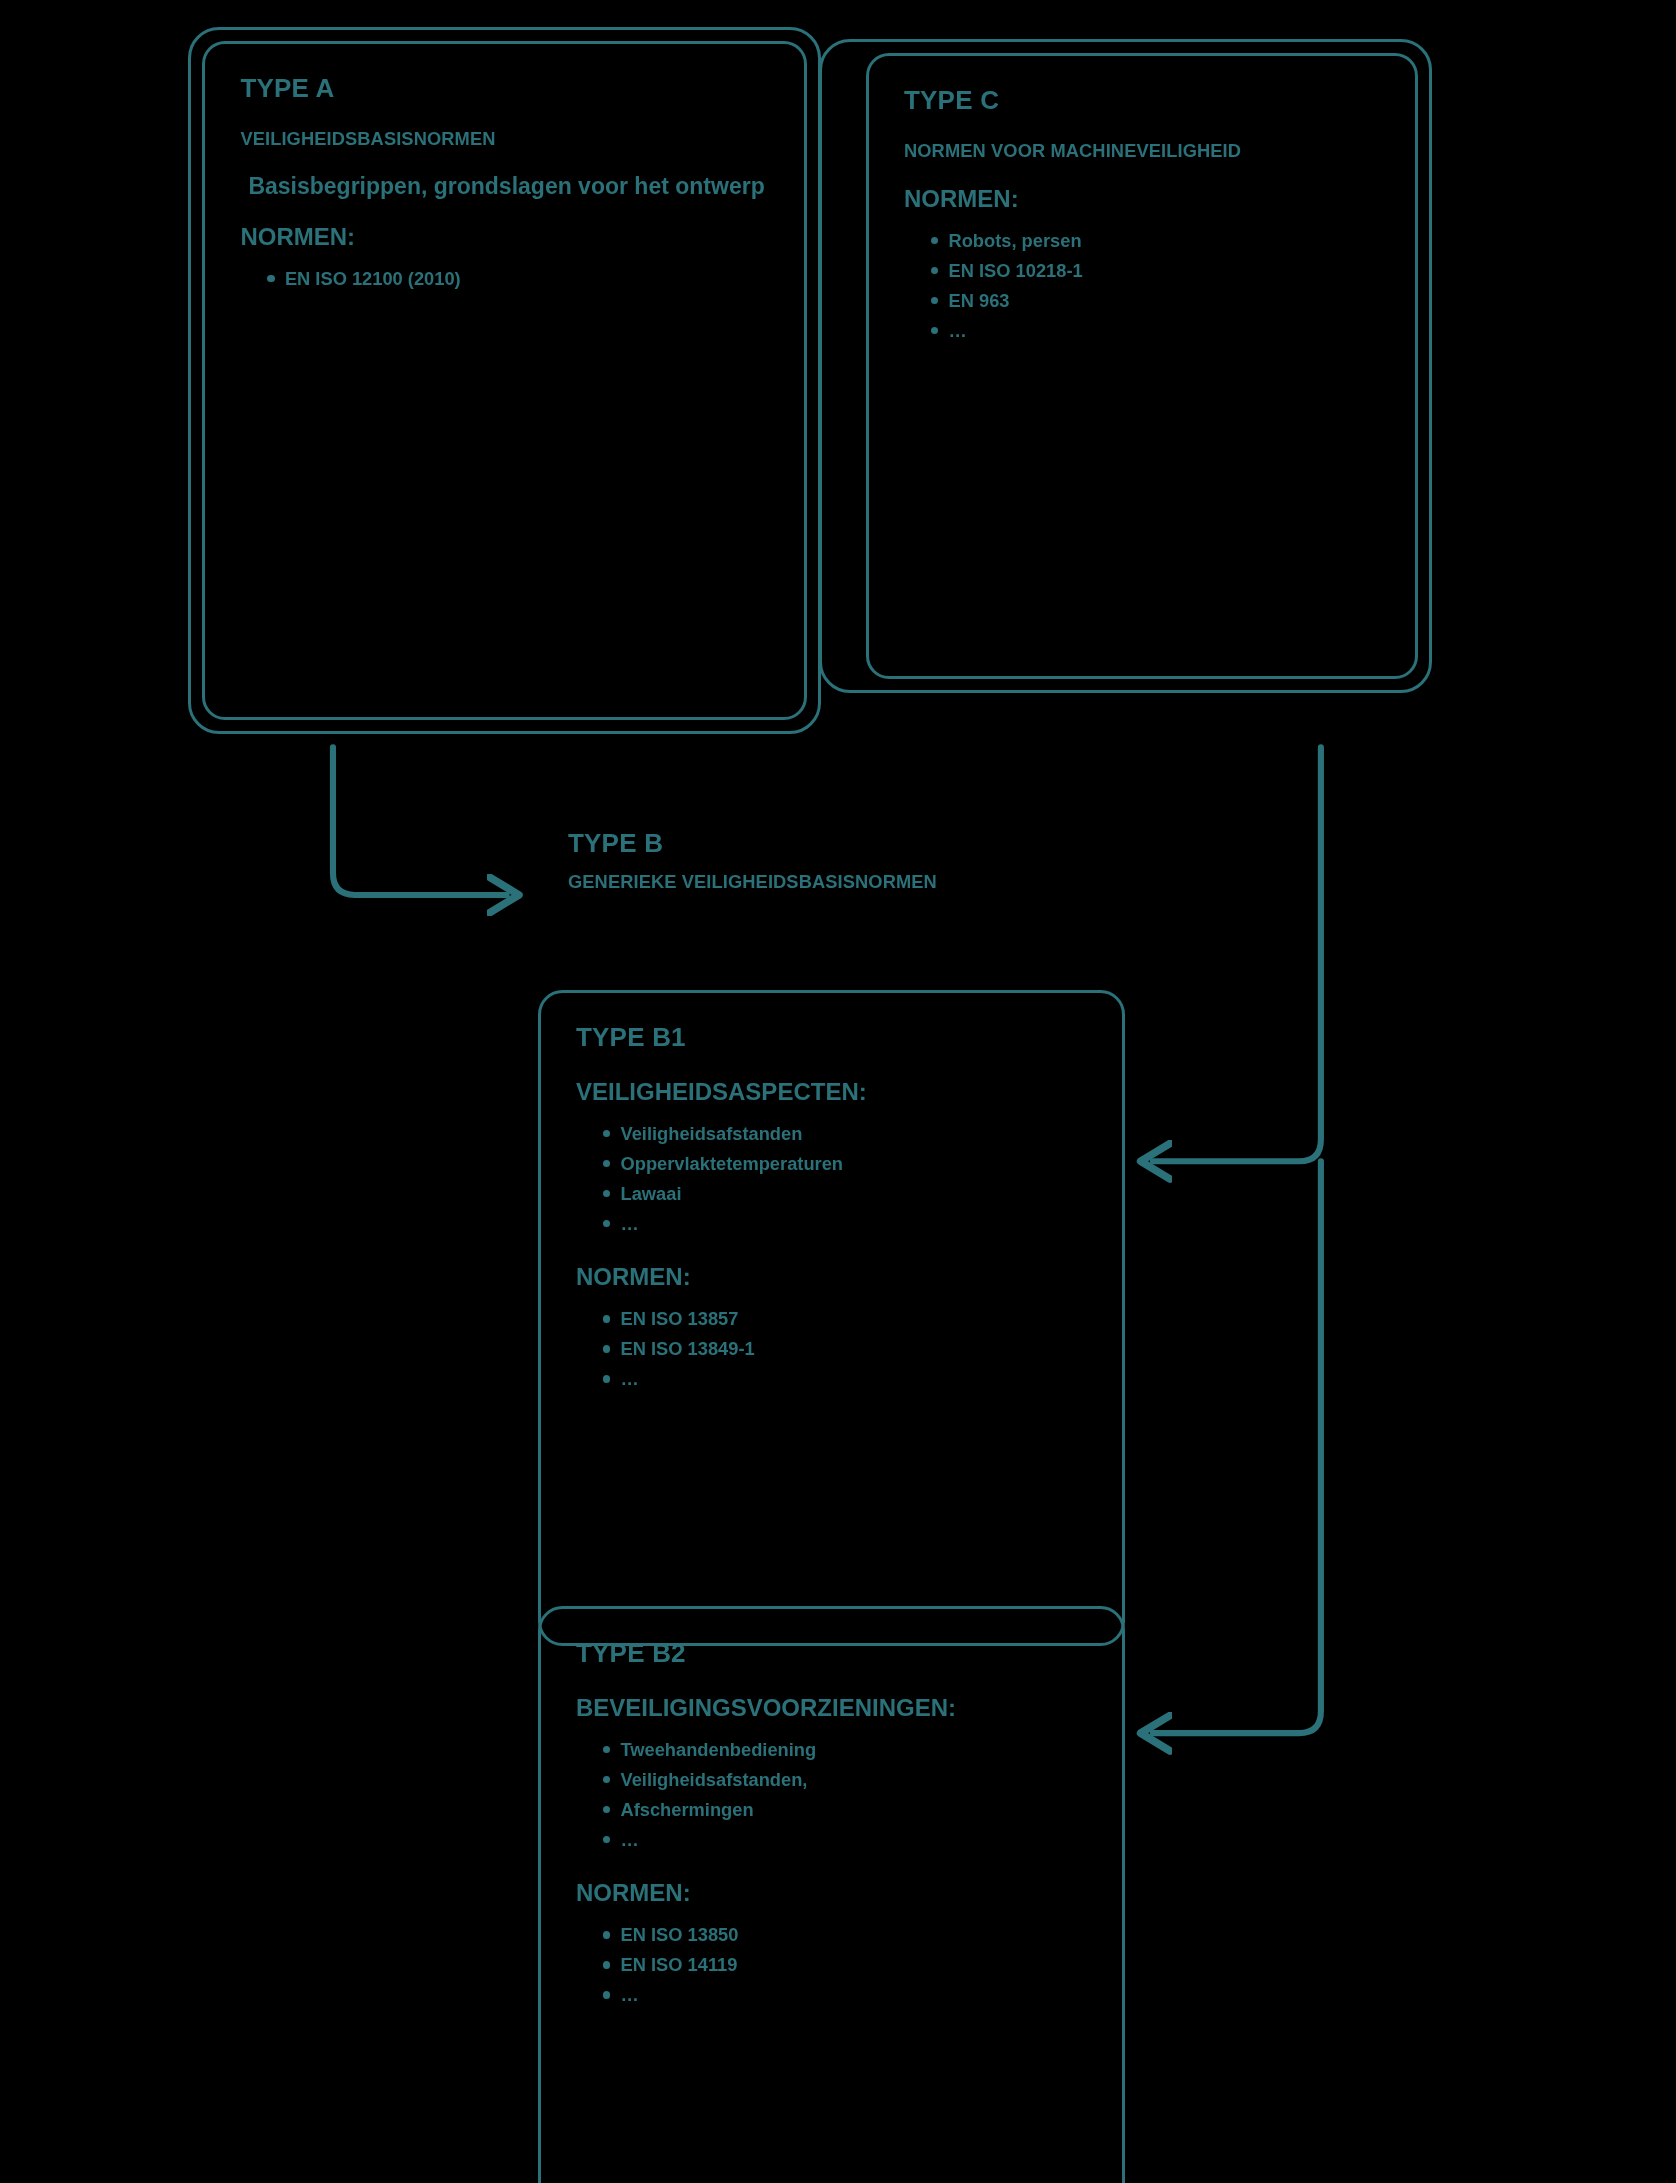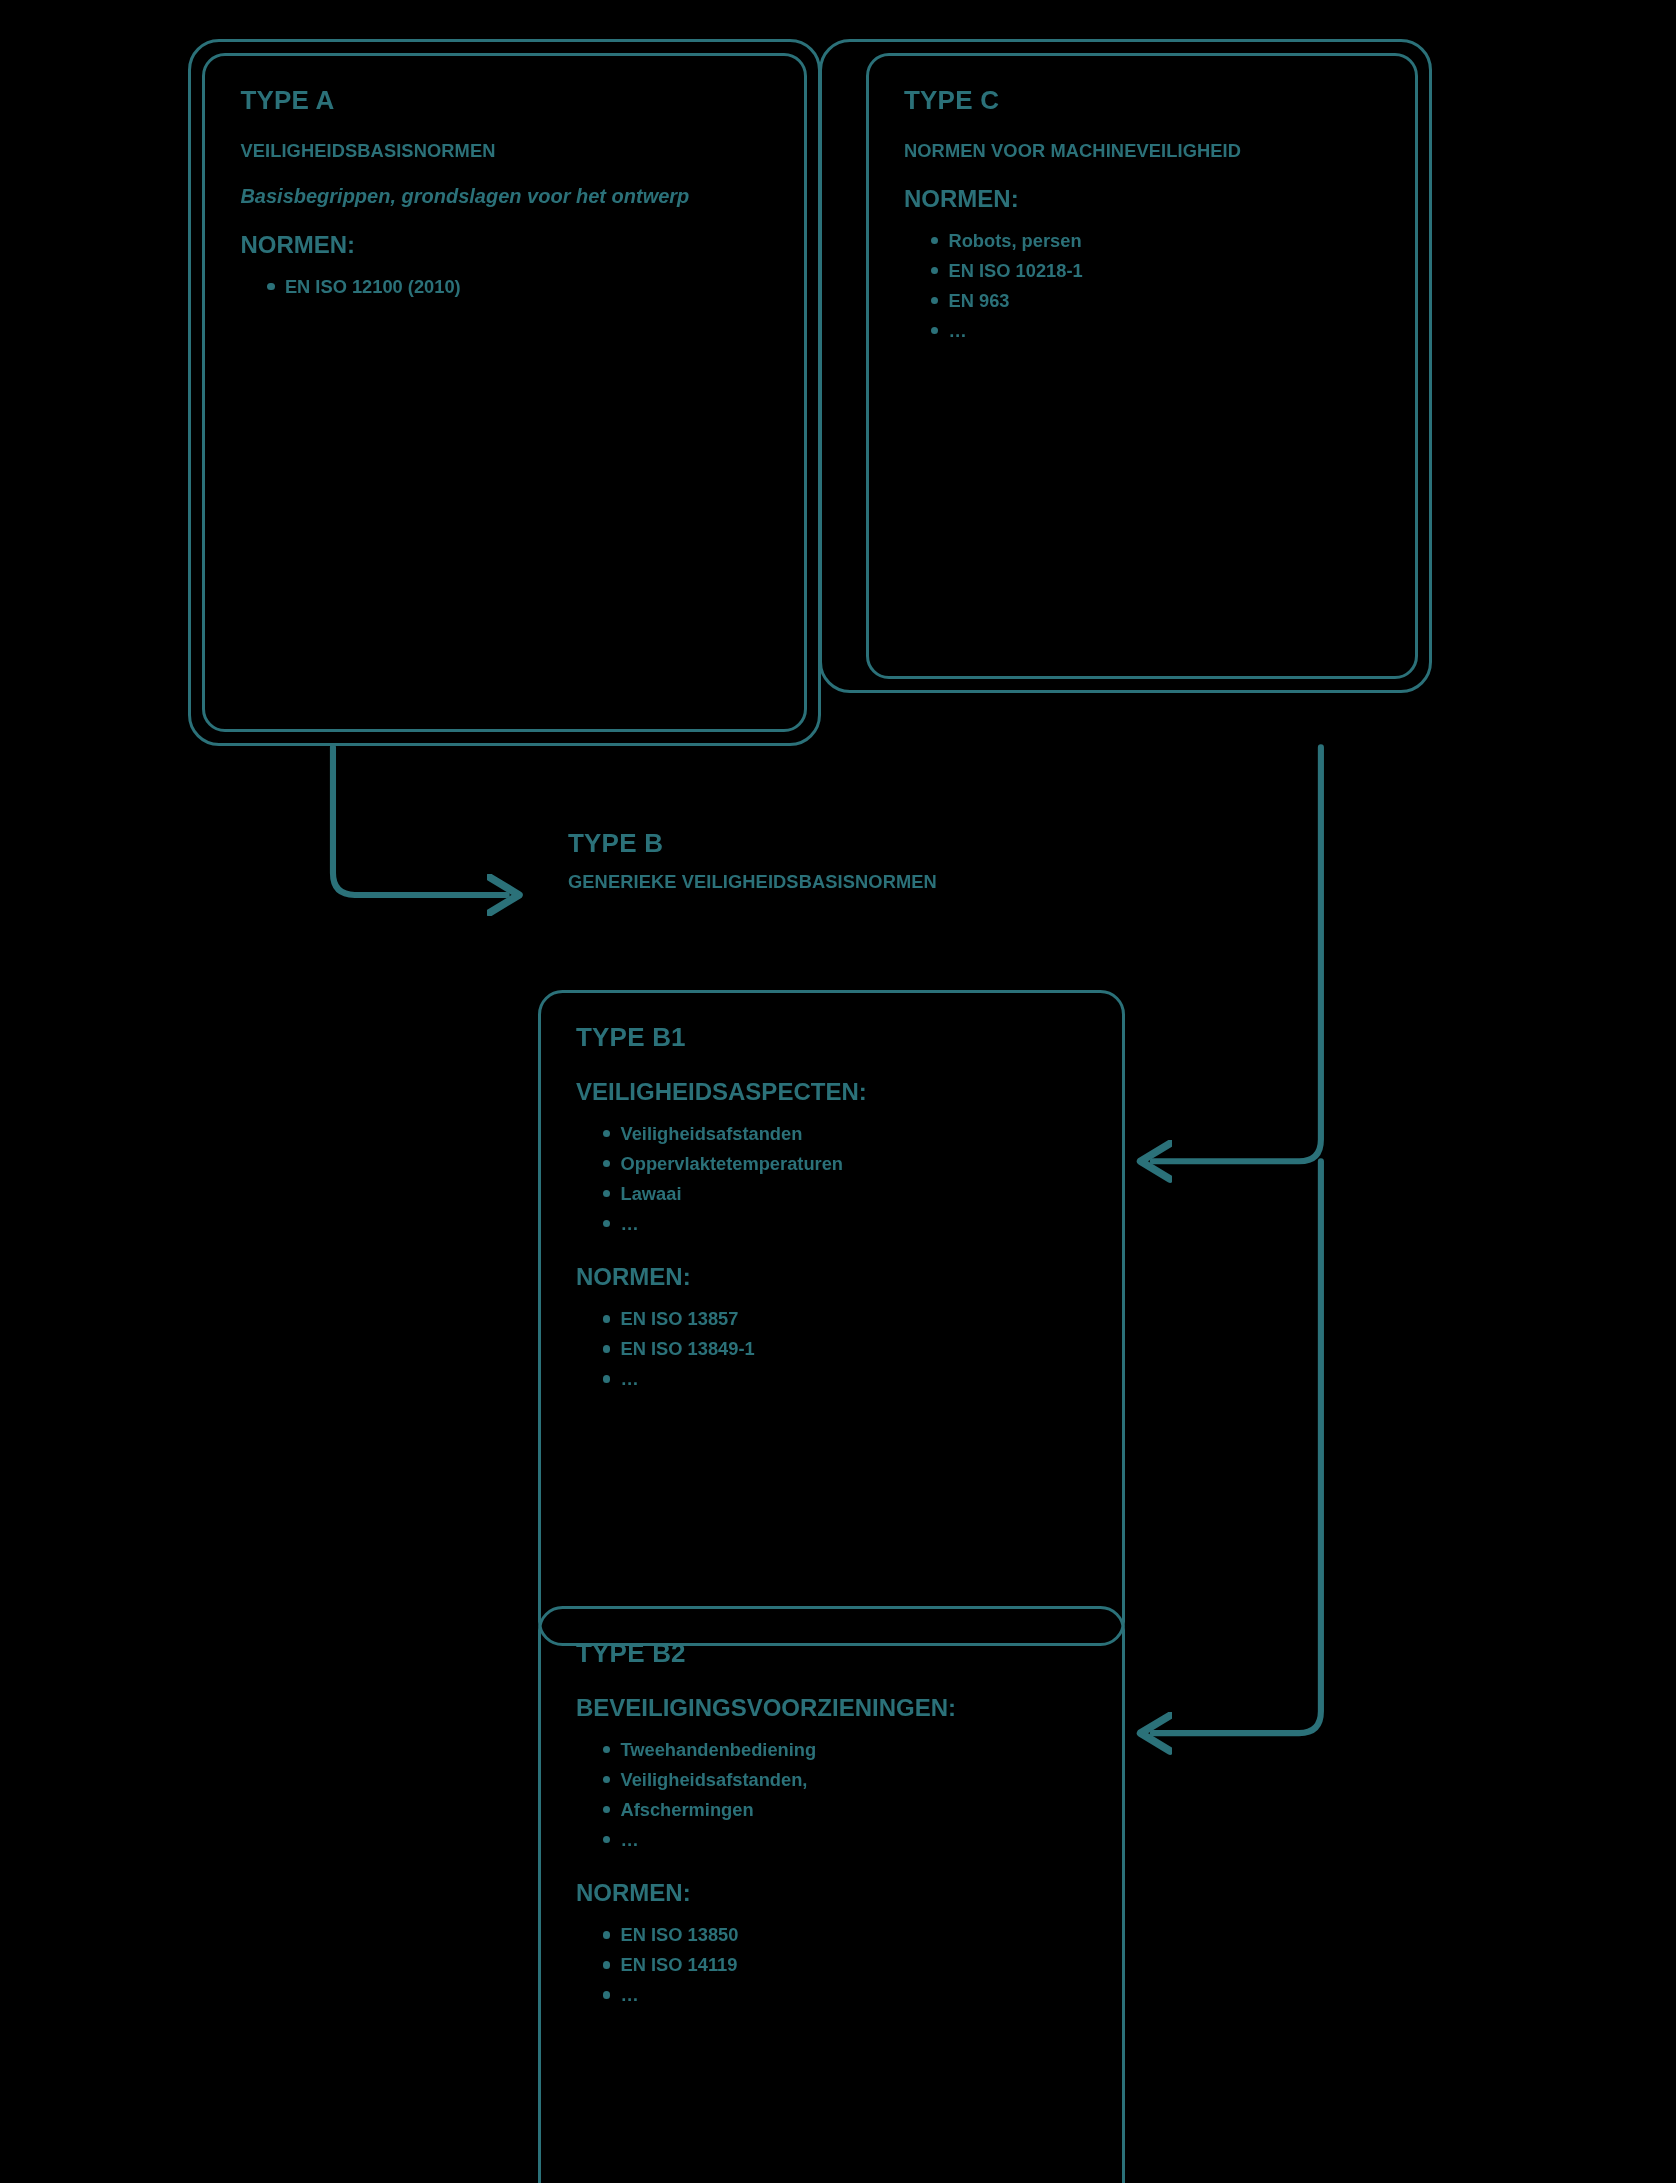--- a/index.html
+++ b/index.html
@@ -70,25 +70,24 @@
 
   .node-subtitle {
     font-size: 18.3px;
     font-weight: bold;
     line-height: 1.28;
     margin: 0 0 20px 0;
     letter-spacing: 0.1px;
   }
 
   .node-desc {
-    font-size: 20px;
+    font-size: 23px;
     font-weight: bold;
     line-height: 1.32;
-    margin: 0 0 20px 0;
-    font-style: italic;
+    margin: 0 0 20px 8px;
   }
 
   .node-listlabel {
     font-size: 24px;
     font-weight: bold;
     line-height: 1.3;
     margin: 0 0 15px 0;
   }
 
   ul.node-list {
@@ -112,21 +111,21 @@
     top: 7.9px;
     width: 7.4px;
     height: 7.4px;
     border-radius: 50%;
     background: #2B7179;
   }
 
   
   #box-type-a {
     left: 188px;
-    top: 39px;
+    top: 27px;
     width: 633px;
     height: 707px;
   }
   #box-type-c {
     left: 819px;
     top: 39px;
     width: 613px;
     height: 654px;
     padding-left: 44px;
   }

